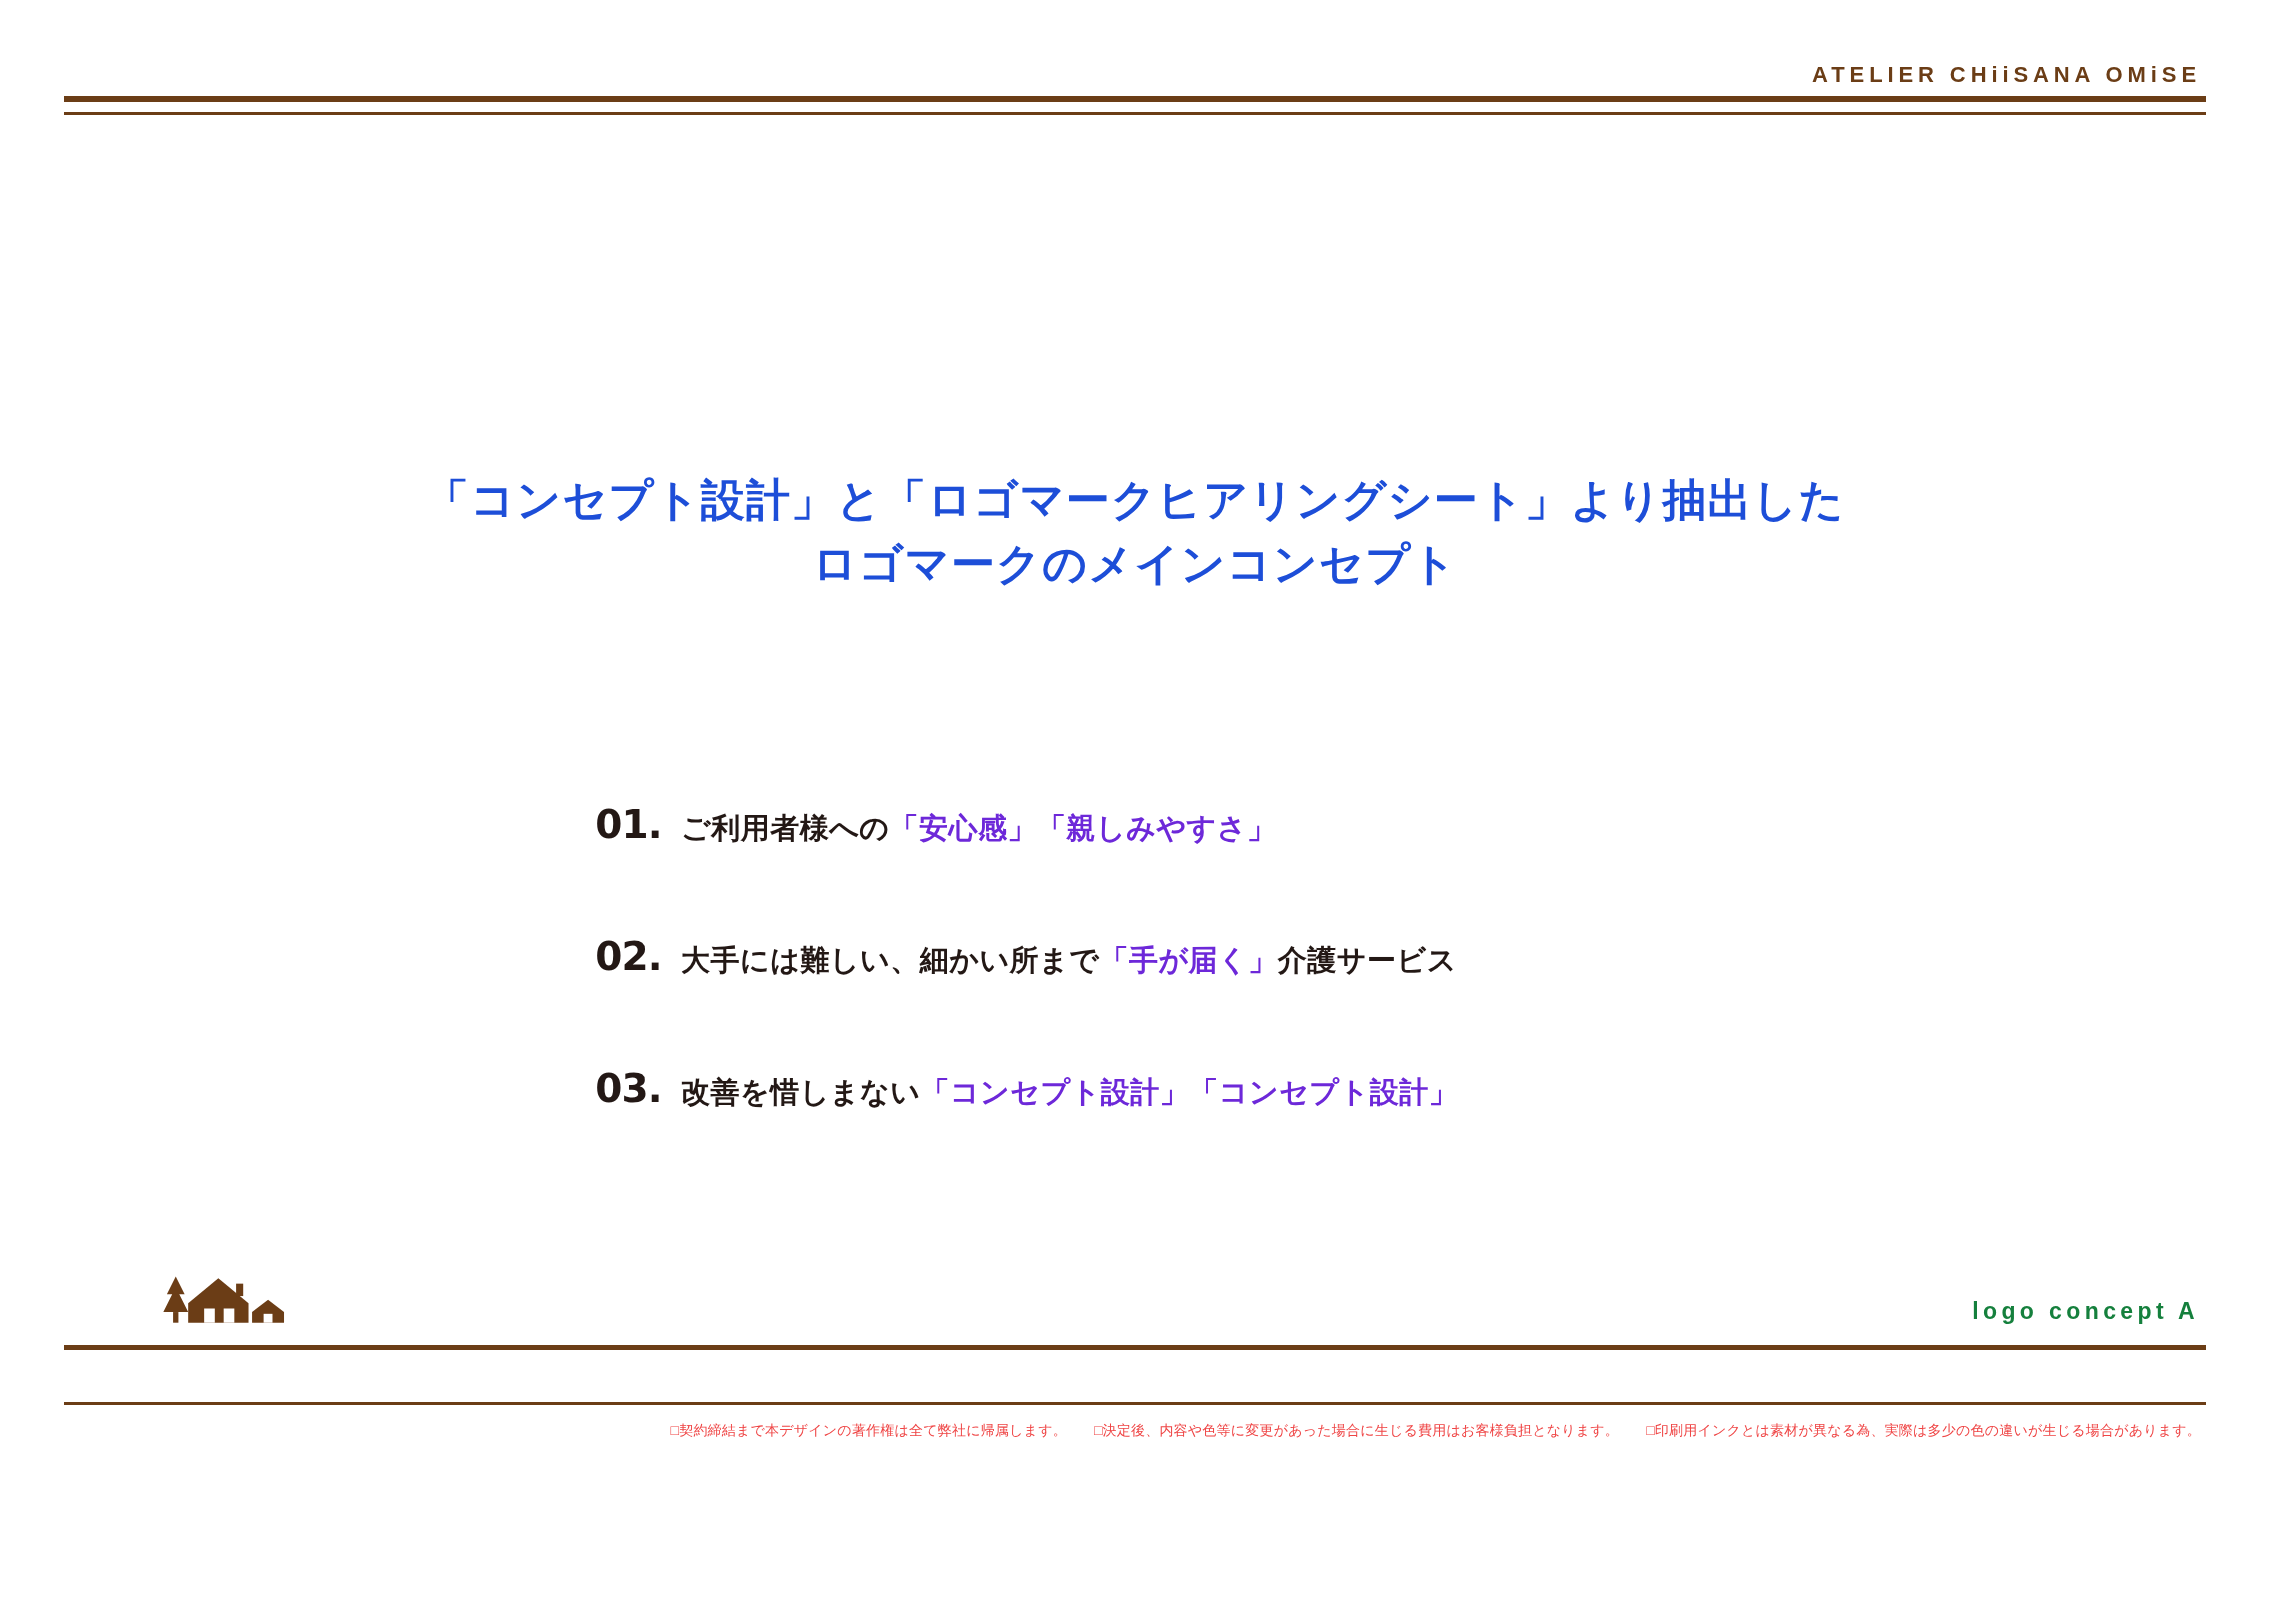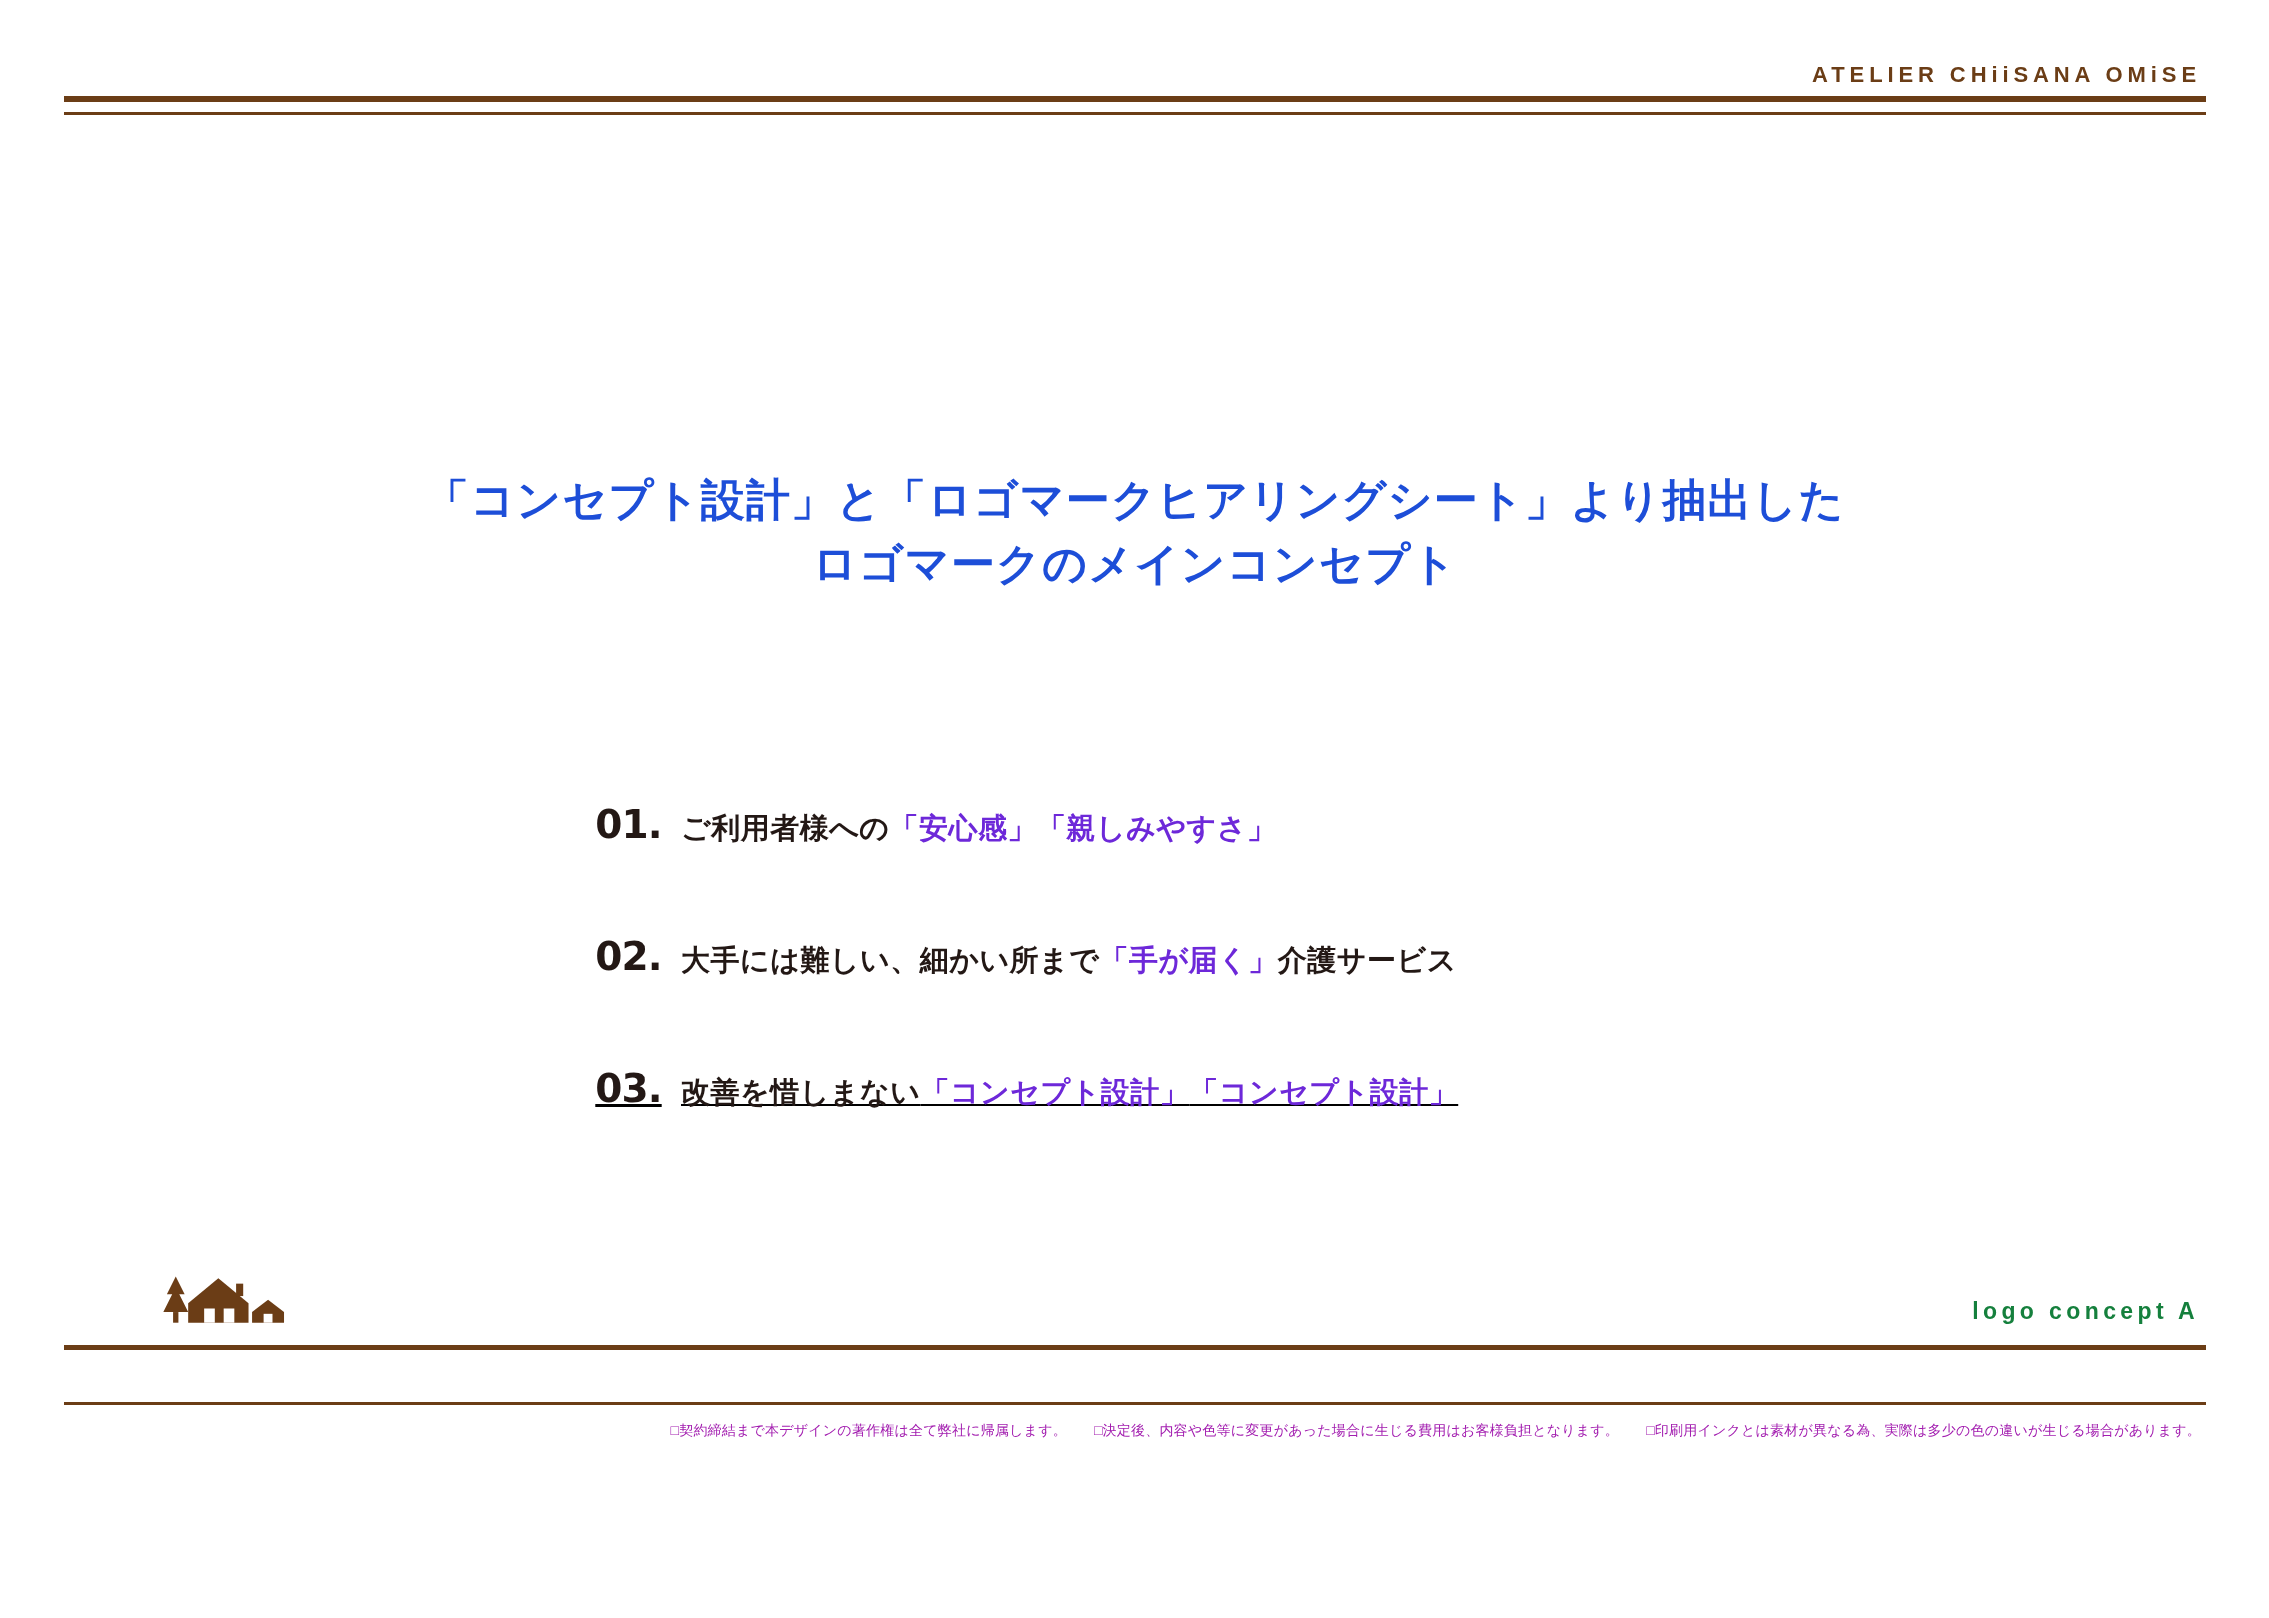--- a/index.html
+++ b/index.html
@@ -72,21 +72,21 @@
     top: 802px;
     width: 1330px;
     text-align: center;
   }
   .concept-row {
     display: flex;
     align-items: baseline;
     margin-bottom: 85px;
     white-space: nowrap;
   }
-  .concept-row:last-child { margin-bottom: 16px; text-decoration: underline; }
+  .concept-row:last-child { margin-bottom: 16px; }
   .concept-num {
     width: 105px;
     flex: 0 0 105px;
     font-family: "DejaVu Sans", sans-serif;
     font-size: 39px;
     font-weight: 700;
     color: #231815;
     letter-spacing: -0.9px;
   }
   .concept-text {
@@ -134,21 +134,21 @@
     height: 2.7px;
     background: #6b3d16;
   }
   .disclaimer {
     position: absolute;
     left: 0;
     right: 69px;
     bottom: 16px;
     text-align: right;
     font-size: 14px;
-    color: #a21caf;
+    color: #ef4444;
     letter-spacing: 0.2px;
     white-space: nowrap;
   }
   .disclaimer span { margin-left: 23px; }
 </style>
 </head>
 <body>
 
 <div class="page">
 

